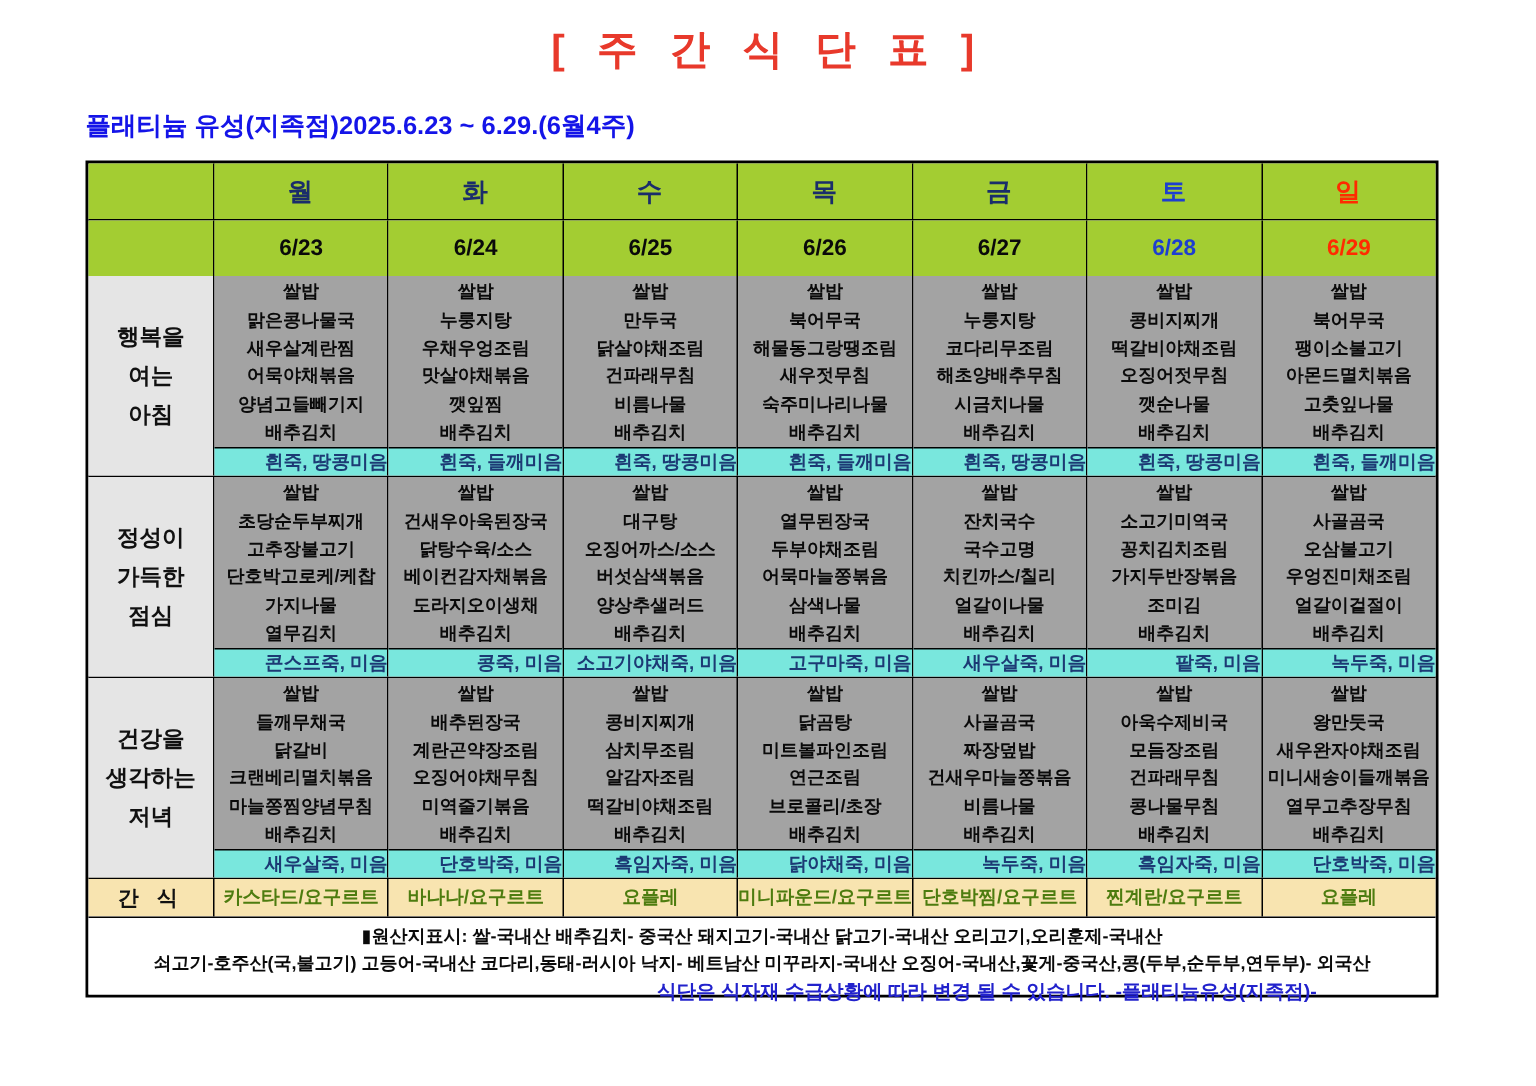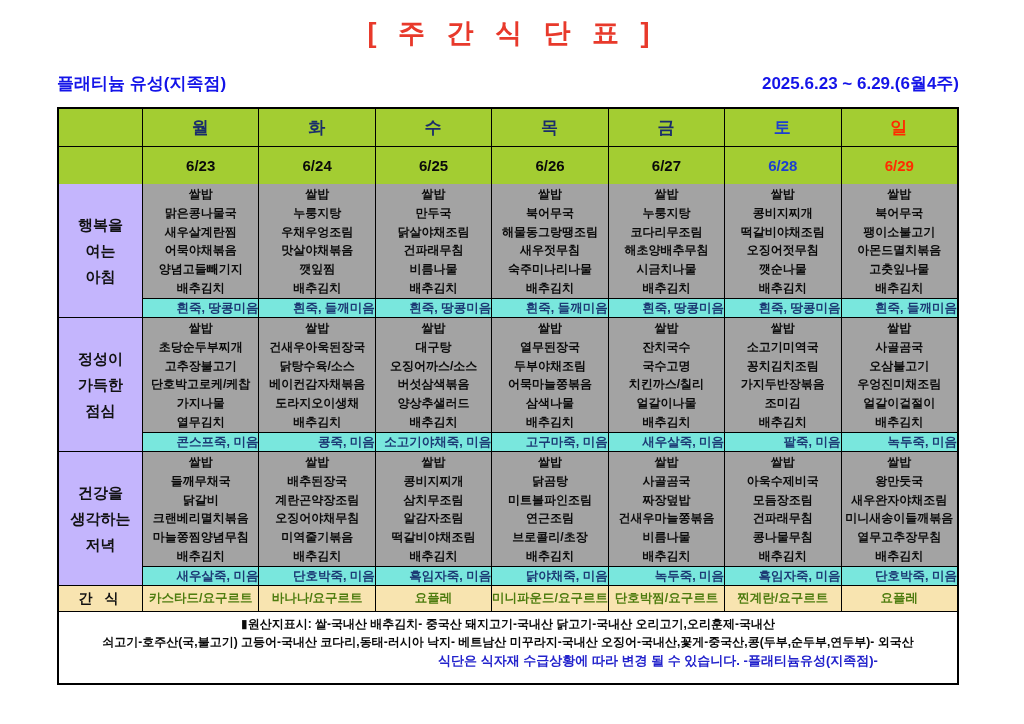--- a/index.html
+++ b/index.html
@@ -8,22 +8,22 @@
     width:1024px; height:724px; position:relative; overflow:hidden;
     font-family:"Liberation Sans","DejaVu Sans",sans-serif; font-weight:bold;
     -webkit-font-smoothing:antialiased;
   }
   .title {
     position:absolute; top:15px; left:0; width:1024px; text-align:center;
     font-size:27px; letter-spacing:7px; color:#e8392b;
   }
   .subhead {
     position:absolute; top:72px; left:57px; width:902px;
-    display:flex; justify-content:space-between; align-items:flex-end;
-    font-size:17px; color:#1414e8;gap:22px;
+    display:flex; align-items:flex-end;
+    font-size:17px; color:#1414e8;
   }
   .menu-table {
     position:absolute; top:107px; left:57px; width:902px;
     border:2px solid #000; background:#fff;
   }
   .row { display:flex; border-top:1px solid #000; }
   .row:first-child { border-top:none; }
   .cell { border-right:1px solid #000; }
   .row .cell:last-child, .row .sec-day:last-child, .row .snack-item:last-child { border-right:none; }
   .label-col { flex:0 0 84px; width:84px; }
@@ -34,21 +34,21 @@
   }
   .day-name { font-size:17px; letter-spacing:1px; }
   .date-text { font-size:15px; }
   .c-weekday { color:#1a2d6b; }
   .c-saturday { color:#1d3fd0; }
   .c-sunday { color:#ff2b00; }
   .c-black { color:#0a0a0a; }
 
   .section-row { }
   .section-label {
-    flex:0 0 84px; width:84px; border-right:1px solid #000; background:#c4b5fd;
+    flex:0 0 84px; width:84px; border-right:1px solid #000; background:#e5e5e5;
     display:flex; flex-direction:column; align-items:center; justify-content:center;
     font-size:15px; color:#111; line-height:26px;
   }
   .sec-day {
     flex:1 1 0; min-width:0; border-right:1px solid #000;
     display:flex; flex-direction:column; background:#a3a3a3;
   }
   .menu-lines { height:114px; padding-top:1px; }
   .menu-line {
     height:18.8px; line-height:18.8px; font-size:12px; color:#0a0a0a;
@@ -57,21 +57,21 @@
   .porridge {
     height:19px; line-height:18px; border-top:1px solid #000; background:#79e7dd;
     color:#1c3a74; font-size:12.5px; text-align:right; white-space:nowrap; overflow:hidden;
   }
   .snack-row { background:#f8e4b0; }
   .snack-row .cell { height:25px; display:flex; align-items:center; justify-content:center; }
   .snack-label { font-size:14px; color:#111; letter-spacing:4px; }
   .snack-item { font-size:12.5px; color:#4d7c0f; white-space:nowrap; overflow:hidden; }
 
   .footer {
-    border-top:1px solid #000; background:#fff; height:72px; padding-top:3px;
+    border-top:1px solid #000; background:#fff; height:52px; padding-top:3px;
   }
   .footer-line1, .footer-line2 {
     text-align:center; font-size:12px; color:#0a0a0a; height:18px; line-height:18px; white-space:nowrap;
   }
   .footer-line3 {
     text-align:center; font-size:13px; color:#2222cc; height:20px; line-height:20px;
     padding-left:300px; white-space:nowrap;
   }
 </style>
 </head>

